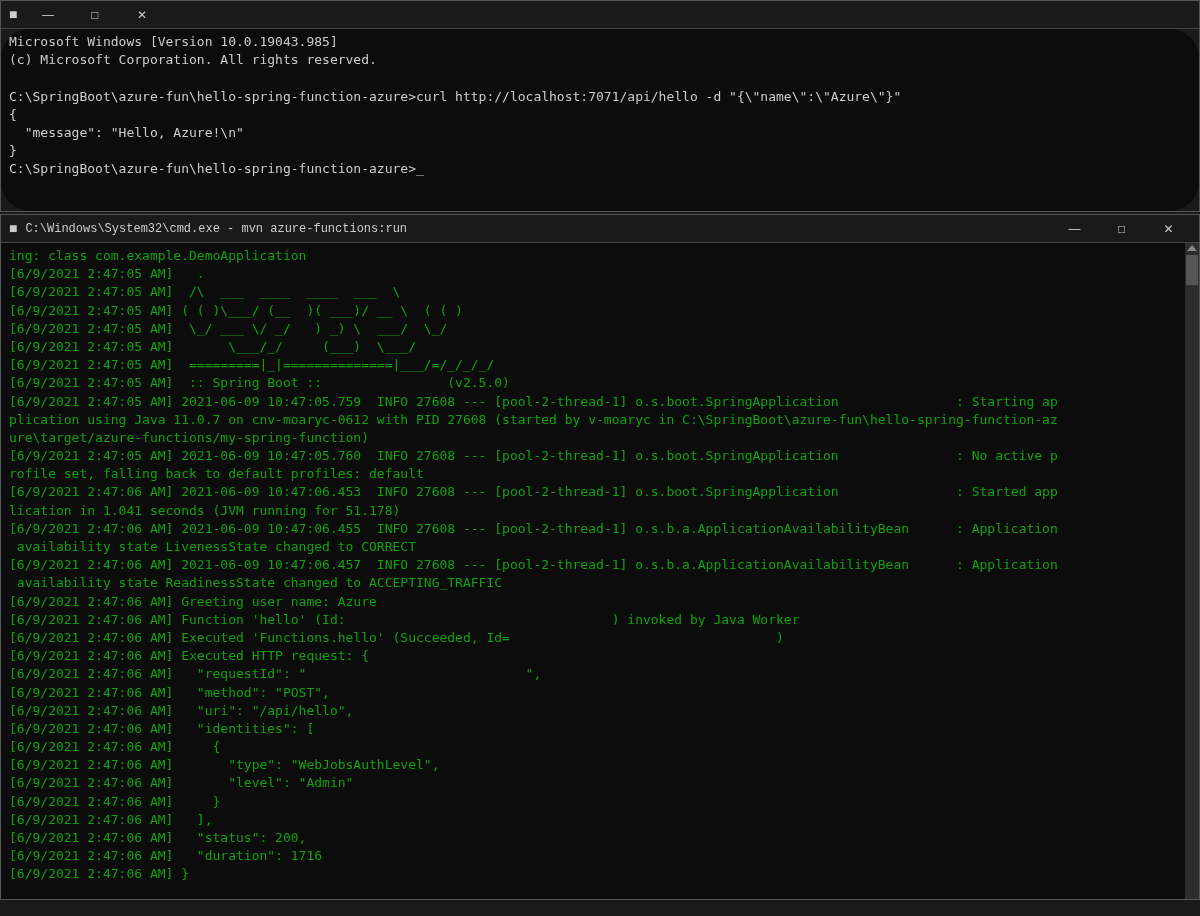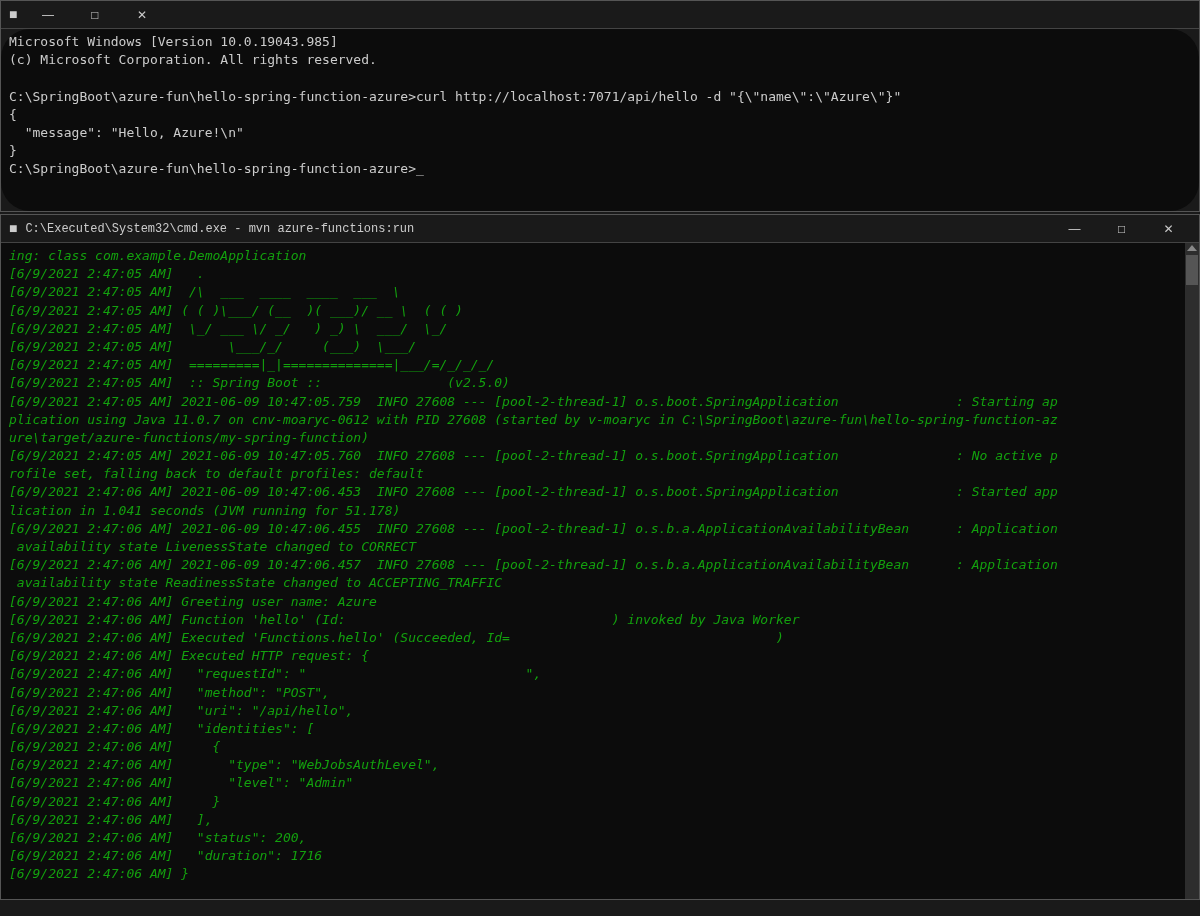--- a/index.html
+++ b/index.html
@@ -109,28 +109,28 @@
 {
   "message": "Hello, Azure!\n"
 }
 C:\SpringBoot\azure-fun\hello-spring-function-azure&gt;_</pre>
   </div>
 </div>
 
 <div class="window" id="window-bottom">
   <div class="titlebar">
     <span style="color:#ccc;font-size:14px;">■</span>
-    <span class="titlebar-title">C:\Executed\System32\cmd.exe - mvn  azure-functions:run</span>
+    <span class="titlebar-title">C:\Windows\System32\cmd.exe - mvn  azure-functions:run</span>
     <div class="titlebar-buttons">
       <button class="titlebar-btn">—</button>
       <button class="titlebar-btn">□</button>
       <button class="titlebar-btn close">✕</button>
     </div>
   </div>
-  <div style="display:flex;flex:1;overflow:hidden;font-style:italic;">
+  <div style="display:flex;flex:1;overflow:hidden;">
     <div class="terminal-body" style="flex:1;overflow:hidden;">
       <pre id="bottom-content">ing: class com.example.DemoApplication
 [6/9/2021 2:47:05 AM]   .
 [6/9/2021 2:47:05 AM]  /\  ___  ____  ____  ___  \
 [6/9/2021 2:47:05 AM] ( ( )\___/ (__  )( ___)/ __ \  ( ( )
 [6/9/2021 2:47:05 AM]  \_/ ___ \/ _/   ) _) \  ___/  \_/
 [6/9/2021 2:47:05 AM]       \___/_/     (___)  \___/
 [6/9/2021 2:47:05 AM]  =========|_|==============|___/=/_/_/_/
 [6/9/2021 2:47:05 AM]  :: Spring Boot ::                (v2.5.0)
 [6/9/2021 2:47:05 AM] 2021-06-09 10:47:05.759  INFO 27608 --- [pool-2-thread-1] o.s.boot.SpringApplication               : Starting ap

